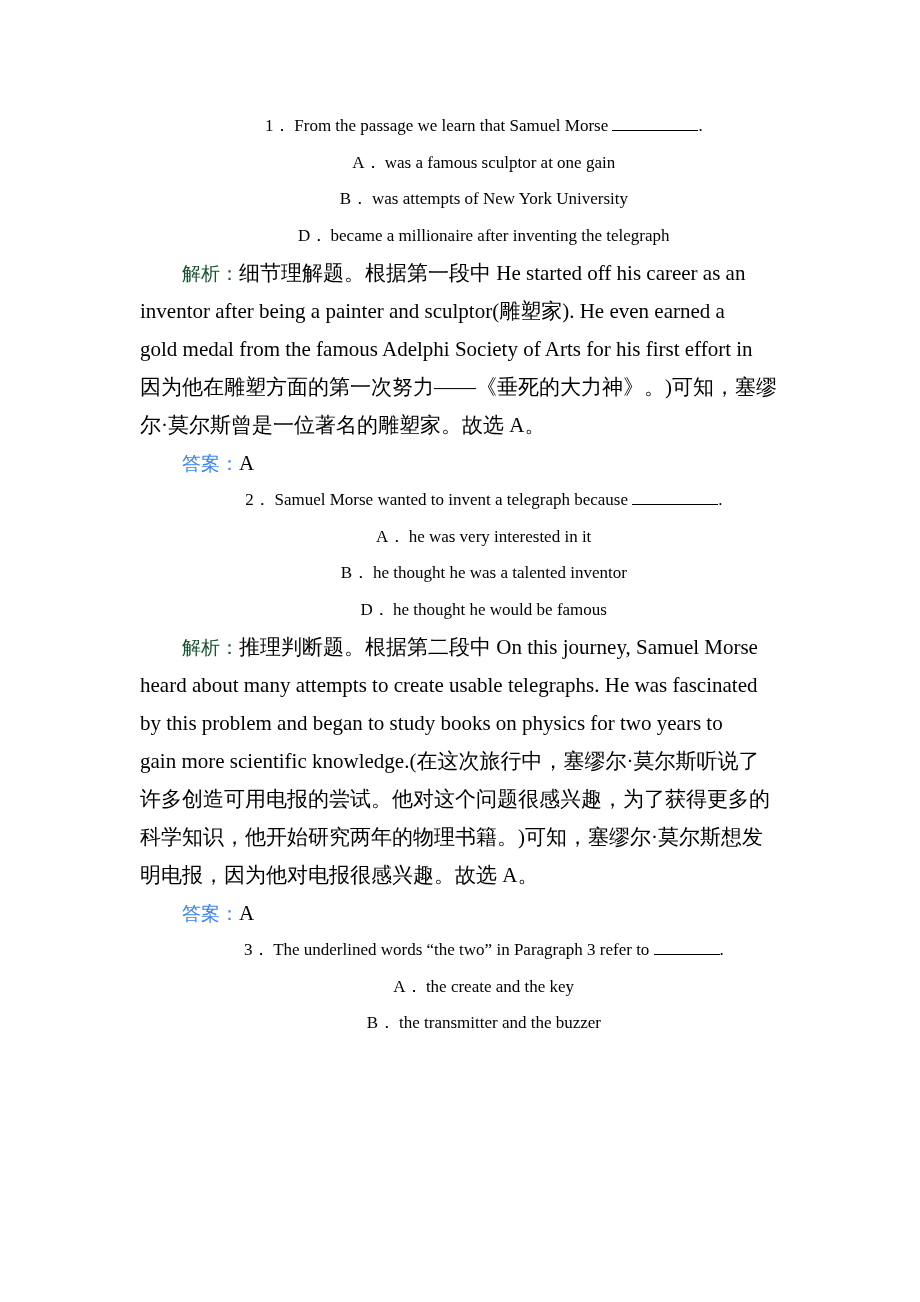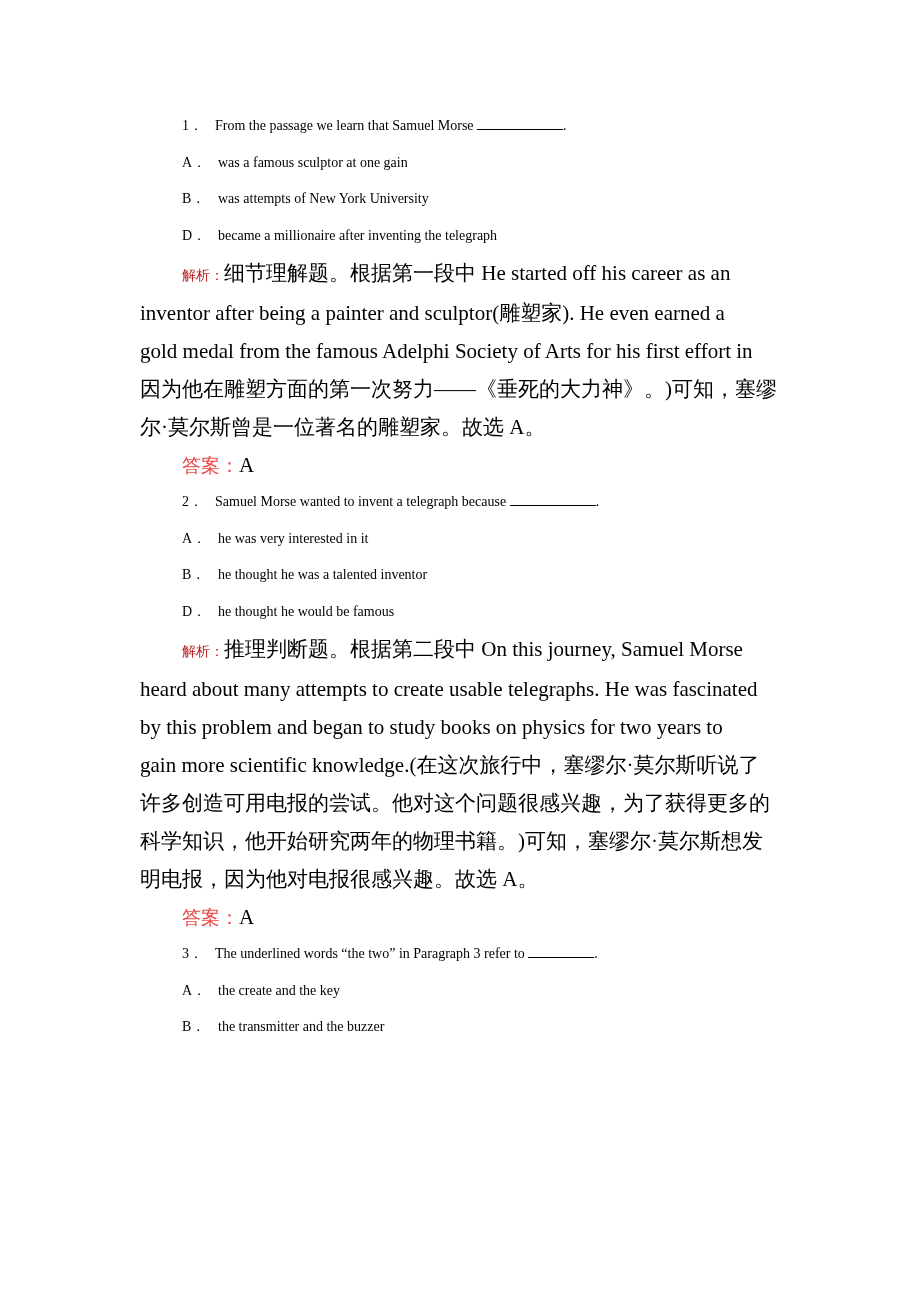--- a/index.html
+++ b/index.html
@@ -15,24 +15,25 @@
       font-family: "Liberation Serif", "DejaVu Serif", serif;
       color: #000000;
     }
     .page {
       position: absolute;
       left: 140px;
       top: 108px;
       width: 642px;
     }
     .line {
-      font-size: 14px;
+      font-size: 17px;
       line-height: 36.5px;
       height: 36.5px;
       white-space: nowrap;
+      text-align: center;
     }
     .indent {
       padding-left: 42px;
     }
     .opt-letter {
       display: inline-block;
       width: 36px;
     }
     .q-num {
       display: inline-block;
@@ -41,26 +42,26 @@
     .para {
       font-size: 21px;
       line-height: 38px;
       text-align: justify;
       text-align-last: left;
     }
     .para .first {
       padding-left: 42px;
     }
     .label-analysis {
-      color: #b91c1c;
+      color: #14532d;
       font-family: "DejaVu Sans", sans-serif;
-      font-size: 14px;
+      font-size: 19px;
     }
     .label-answer {
-      color: #ef4444;
+      color: #3b82f6;
       font-family: "DejaVu Sans", sans-serif;
       font-size: 19px;
     }
     .blank {
       display: inline-block;
       border-bottom: 1px solid #000;
       height: 16px;
       vertical-align: baseline;
     }
     .blank.b8 { width: 86px; }

